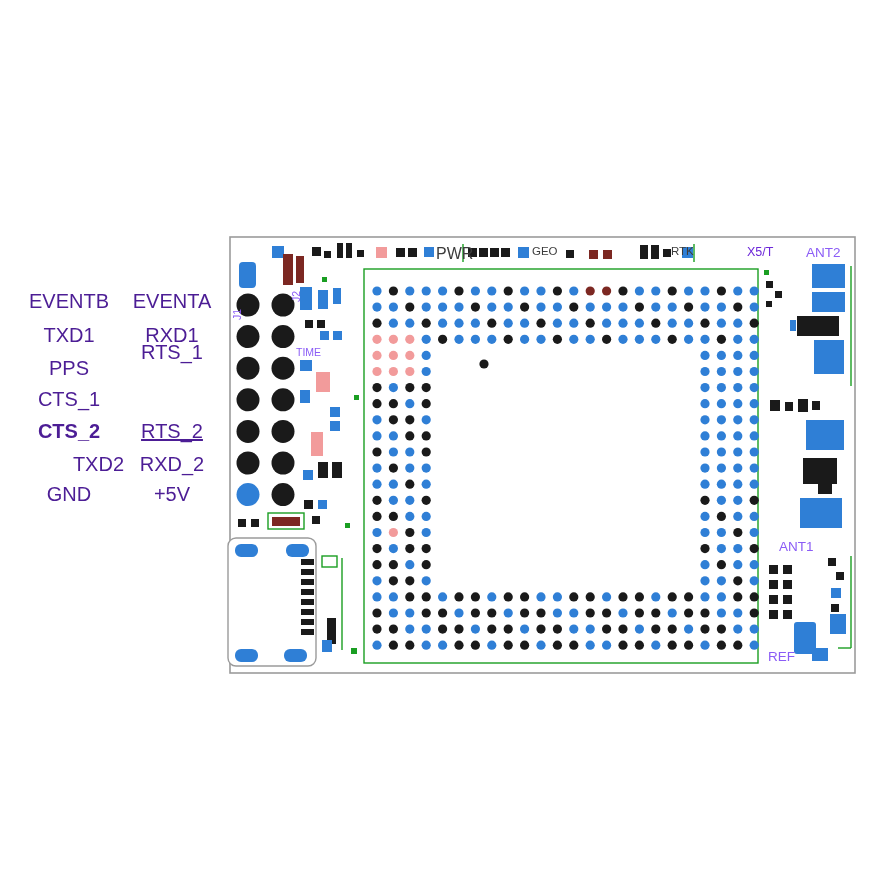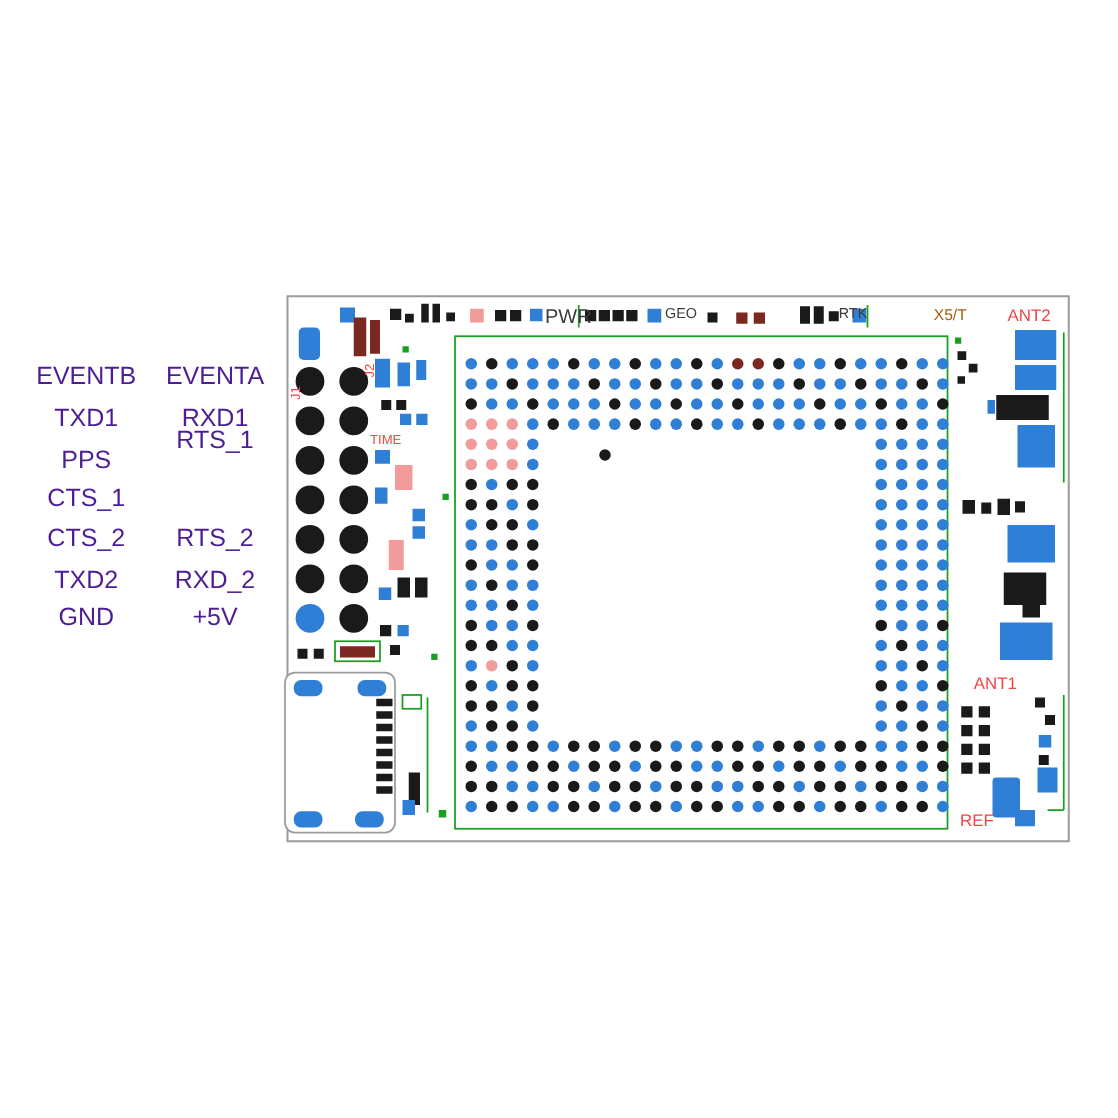--- a/index.html
+++ b/index.html
@@ -1,20 +1,20 @@
 <!DOCTYPE html>
 <html><head>
 <meta charset="utf-8">
 <style>
   * { margin:0; padding:0; box-sizing:border-box; }
   html,body { width:894px; height:894px; background:#ffffff; font-family:"Liberation Sans", sans-serif; }
   #canvas { position:relative; width:894px; height:894px; background:#ffffff; overflow:hidden; }
   #board-svg { position:absolute; left:0; top:0; width:894px; height:894px; }
   .blabel { position:absolute; white-space:nowrap; line-height:1; }
-  .green { color:#ef4444; }
+  .green { color:#8b5cf6; }
   .rot { transform:rotate(-90deg); transform-origin:top left; }
   .pin-label { position:absolute; font-size:20px; color:#4c1d95; height:24px; line-height:24px; }
   .pin-label.col1 { left:14px; width:110px; text-align:center; }
   .pin-label.col2 { left:122px; width:100px; text-align:center; }
 </style>
 </head>
 <body>
 
 <div id="canvas">
 
@@ -457,32 +457,32 @@
     </svg>
 
   <div id="pin-labels">
       <div class="pin-label col1" style="top: 289px;">EVENTB</div>
       <div class="pin-label col2" style="top: 289px;">EVENTA</div>
       <div class="pin-label col1" style="top: 323px;">TXD1</div>
       <div class="pin-label col2" style="top: 323px;">RXD1</div>
       <div class="pin-label col1" style="top: 356px;">PPS</div>
       <div class="pin-label col2" style="top: 340px;">RTS_1</div>
       <div class="pin-label col1" style="top: 387px;">CTS_1</div>
-      <div class="pin-label col1" style="top: 419px;">CTS_2</div>
-      <div class="pin-label col2" style="top: 419px;">RTS_2</div>
-      <div class="pin-label col1" style="top: 452px;">TXD2</div>
+      <div class="pin-label col1" style="top: 419px; font-weight: bold;">CTS_2</div>
+      <div class="pin-label col2" style="top: 419px; text-decoration: underline;">RTS_2</div>
+      <div class="pin-label col1" style="top: 452px; text-align: right;">TXD2</div>
       <div class="pin-label col2" style="top: 452px;">RXD_2</div>
       <div class="pin-label col1" style="top: 482px;">GND</div>
       <div class="pin-label col2" style="top: 482px;">+5V</div>
     </div>
 
   <div class="blabel" style="left:436px;top:246px;font-size:16px;color:#3c3c3c">PWR</div>
   <div class="blabel" style="left:532px;top:246px;font-size:11.5px;color:#3c3c3c">GEO</div>
   <div class="blabel" style="left:671px;top:246px;font-size:11.5px;color:#3c3c3c">RTK</div>
-  <div class="blabel" style="left:747px;top:246px;font-size:12.5px;color:#a16207">X5/T</div>
+  <div class="blabel" style="left:747px;top:246px;font-size:12.5px;color:#6d28d9">X5/T</div>
   <div class="blabel green" style="left:806px;top:246px;font-size:13.5px">ANT2</div>
   <div class="blabel green" style="left:779px;top:540px;font-size:13.5px">ANT1</div>
   <div class="blabel green" style="left:768px;top:650px;font-size:13.5px">REF</div>
   <div class="blabel green" style="left:296px;top:347px;font-size:10.5px">TIME</div>
   <div class="blabel green rot" style="left:232px;top:320px;font-size:10.5px">J1</div>
   <div class="blabel green rot" style="left:291px;top:302px;font-size:10.5px">J2</div>
 
 </div>
 
 </body></html>

